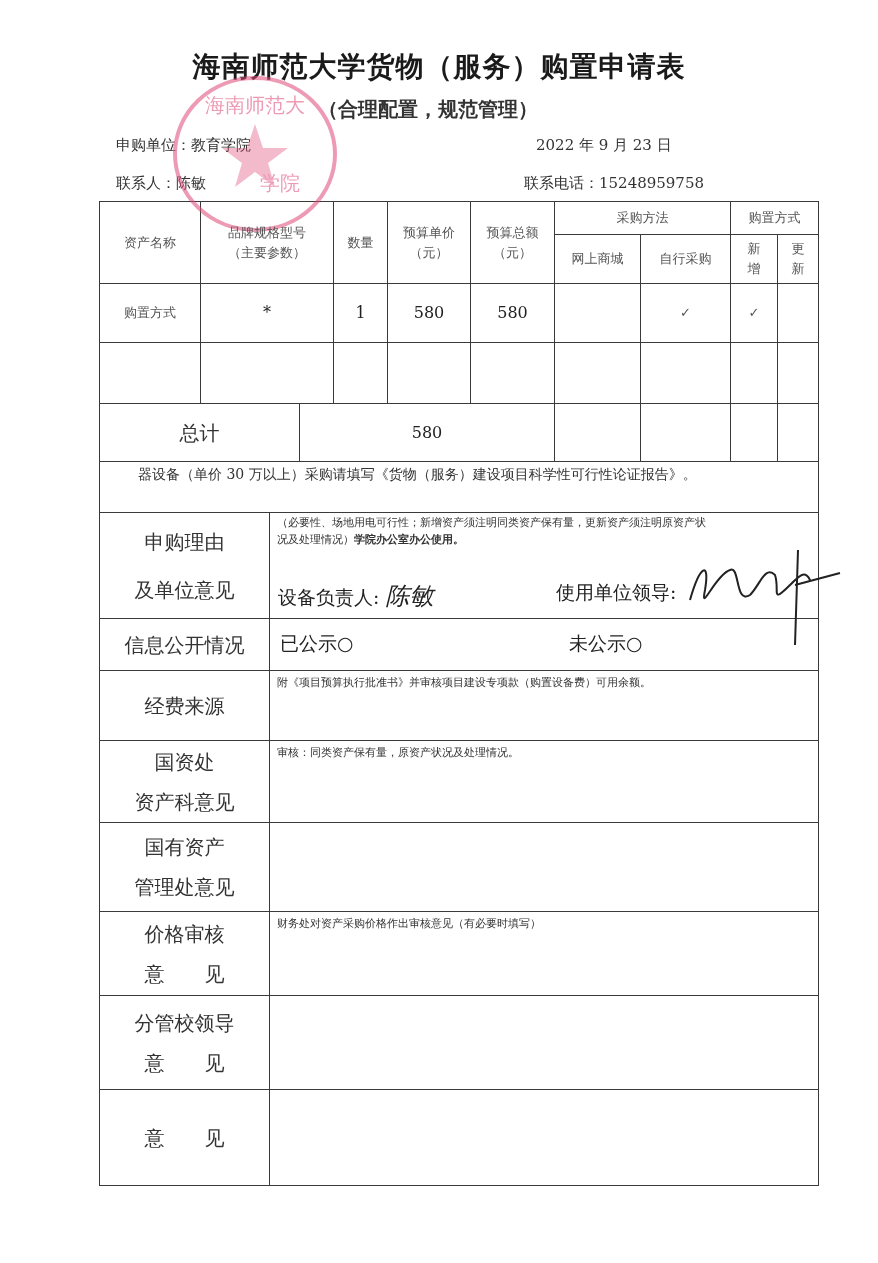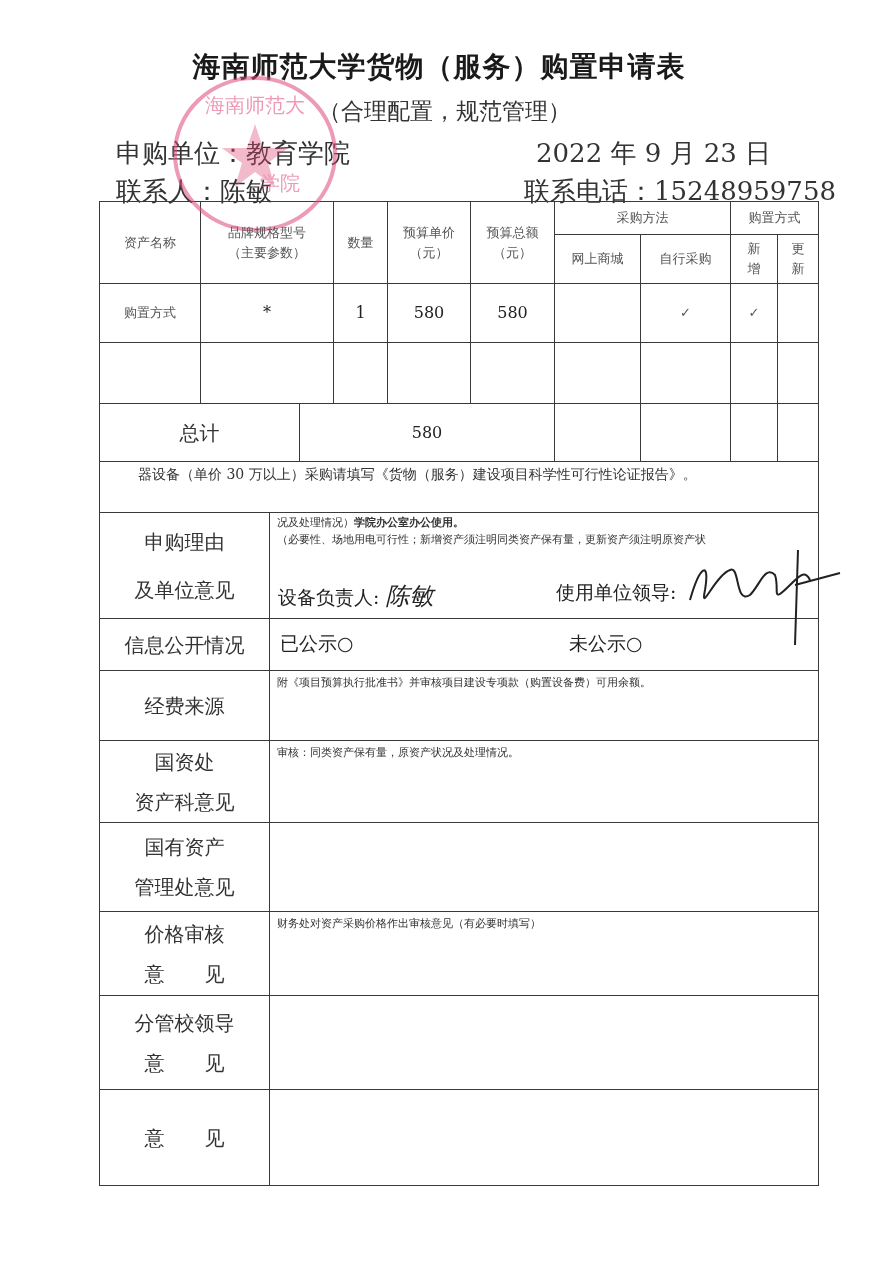--- a/index.html
+++ b/index.html
@@ -6,22 +6,22 @@
   body {
     width: 878px; height: 1263px; background: #ffffff; position: relative; overflow: hidden;
     font-family: "DejaVu Serif", "Liberation Serif", serif; color: #2a2a2a;
   }
   .abs { position: absolute; }
   .title {
     left: 0; width: 878px; top: 48px; text-align: center;
     font-family: "DejaVu Sans", "Liberation Sans", sans-serif;
     font-size: 28px; font-weight: bold; color: #1a1a1a; letter-spacing: 1px;
   }
-  .subtitle { left: 318px; top: 96px; font-size: 23px; color: #333; }
-  .meta { font-size: 26px; color: #333; }
+  .subtitle { left: 318px; top: 96px; font-size: 20px; color: #333; font-weight: bold; }
+  .meta { font-size: 15px; color: #333; }
   .hline, .vline { position: absolute; background: #3a3a3a; }
   .hline { height: 1.3px; }
   .vline { width: 1.3px; }
   .cell {
     position: absolute; display: flex; align-items: center; justify-content: center;
     text-align: center; color: #555; font-size: 13px; line-height: 20px;
   }
   .cell.big { font-size: 20px; color: #333; line-height: 40px; }
   .val { font-size: 16px; color: #222; }
   .note { font-size: 14px; color: #333; line-height: 24px; }
@@ -134,22 +134,22 @@
 
 <div class="abs note" style="left:108px; top:462px; width:708px;">
   <div style="padding-left:30px;">器设备（单价 30 万以上）采购请填写《货物（服务）建设项目科学性可行性论证报告》。</div>
 </div>
 
 <div class="cell big" style="left:100px; top:513px; width:169px; height:105px; flex-direction:column; line-height:48px;">
   <span>申购理由</span>
   <span>及单位意见</span>
 </div>
 <div class="abs small" style="left:277px; top:514px; width:535px;">
+  <div>（必要性、场地用电可行性；新增资产须注明同类资产保有量，更新资产须注明原资产状</div>
   <div><span>况及处理情况）</span><span class="bold">学院办公室办公使用。</span></div>
-  <div>（必要性、场地用电可行性；新增资产须注明同类资产保有量，更新资产须注明原资产状</div>
 </div>
 <div class="abs sig" style="left:278px; top:580px;">
   <span>设备负责人:</span>
   <span style="font-style:italic; font-size:24px;">陈敏</span>
 </div>
 <div class="abs sig" style="left:556px; top:580px;">
   <span>使用单位领导:</span>
 </div>
 <svg class="abs" style="left:680px; top:545px;" width="170" height="100">
   <path d="M10,55 C20,20 30,15 25,45 C20,70 35,30 50,25 C60,20 55,60 70,50 C80,40 85,20 95,30 C100,45 90,60 110,40 C120,30 125,25 130,35 M115,40 L160,28 M118,5 L115,100" fill="none" stroke="#222" stroke-width="2"></path>

